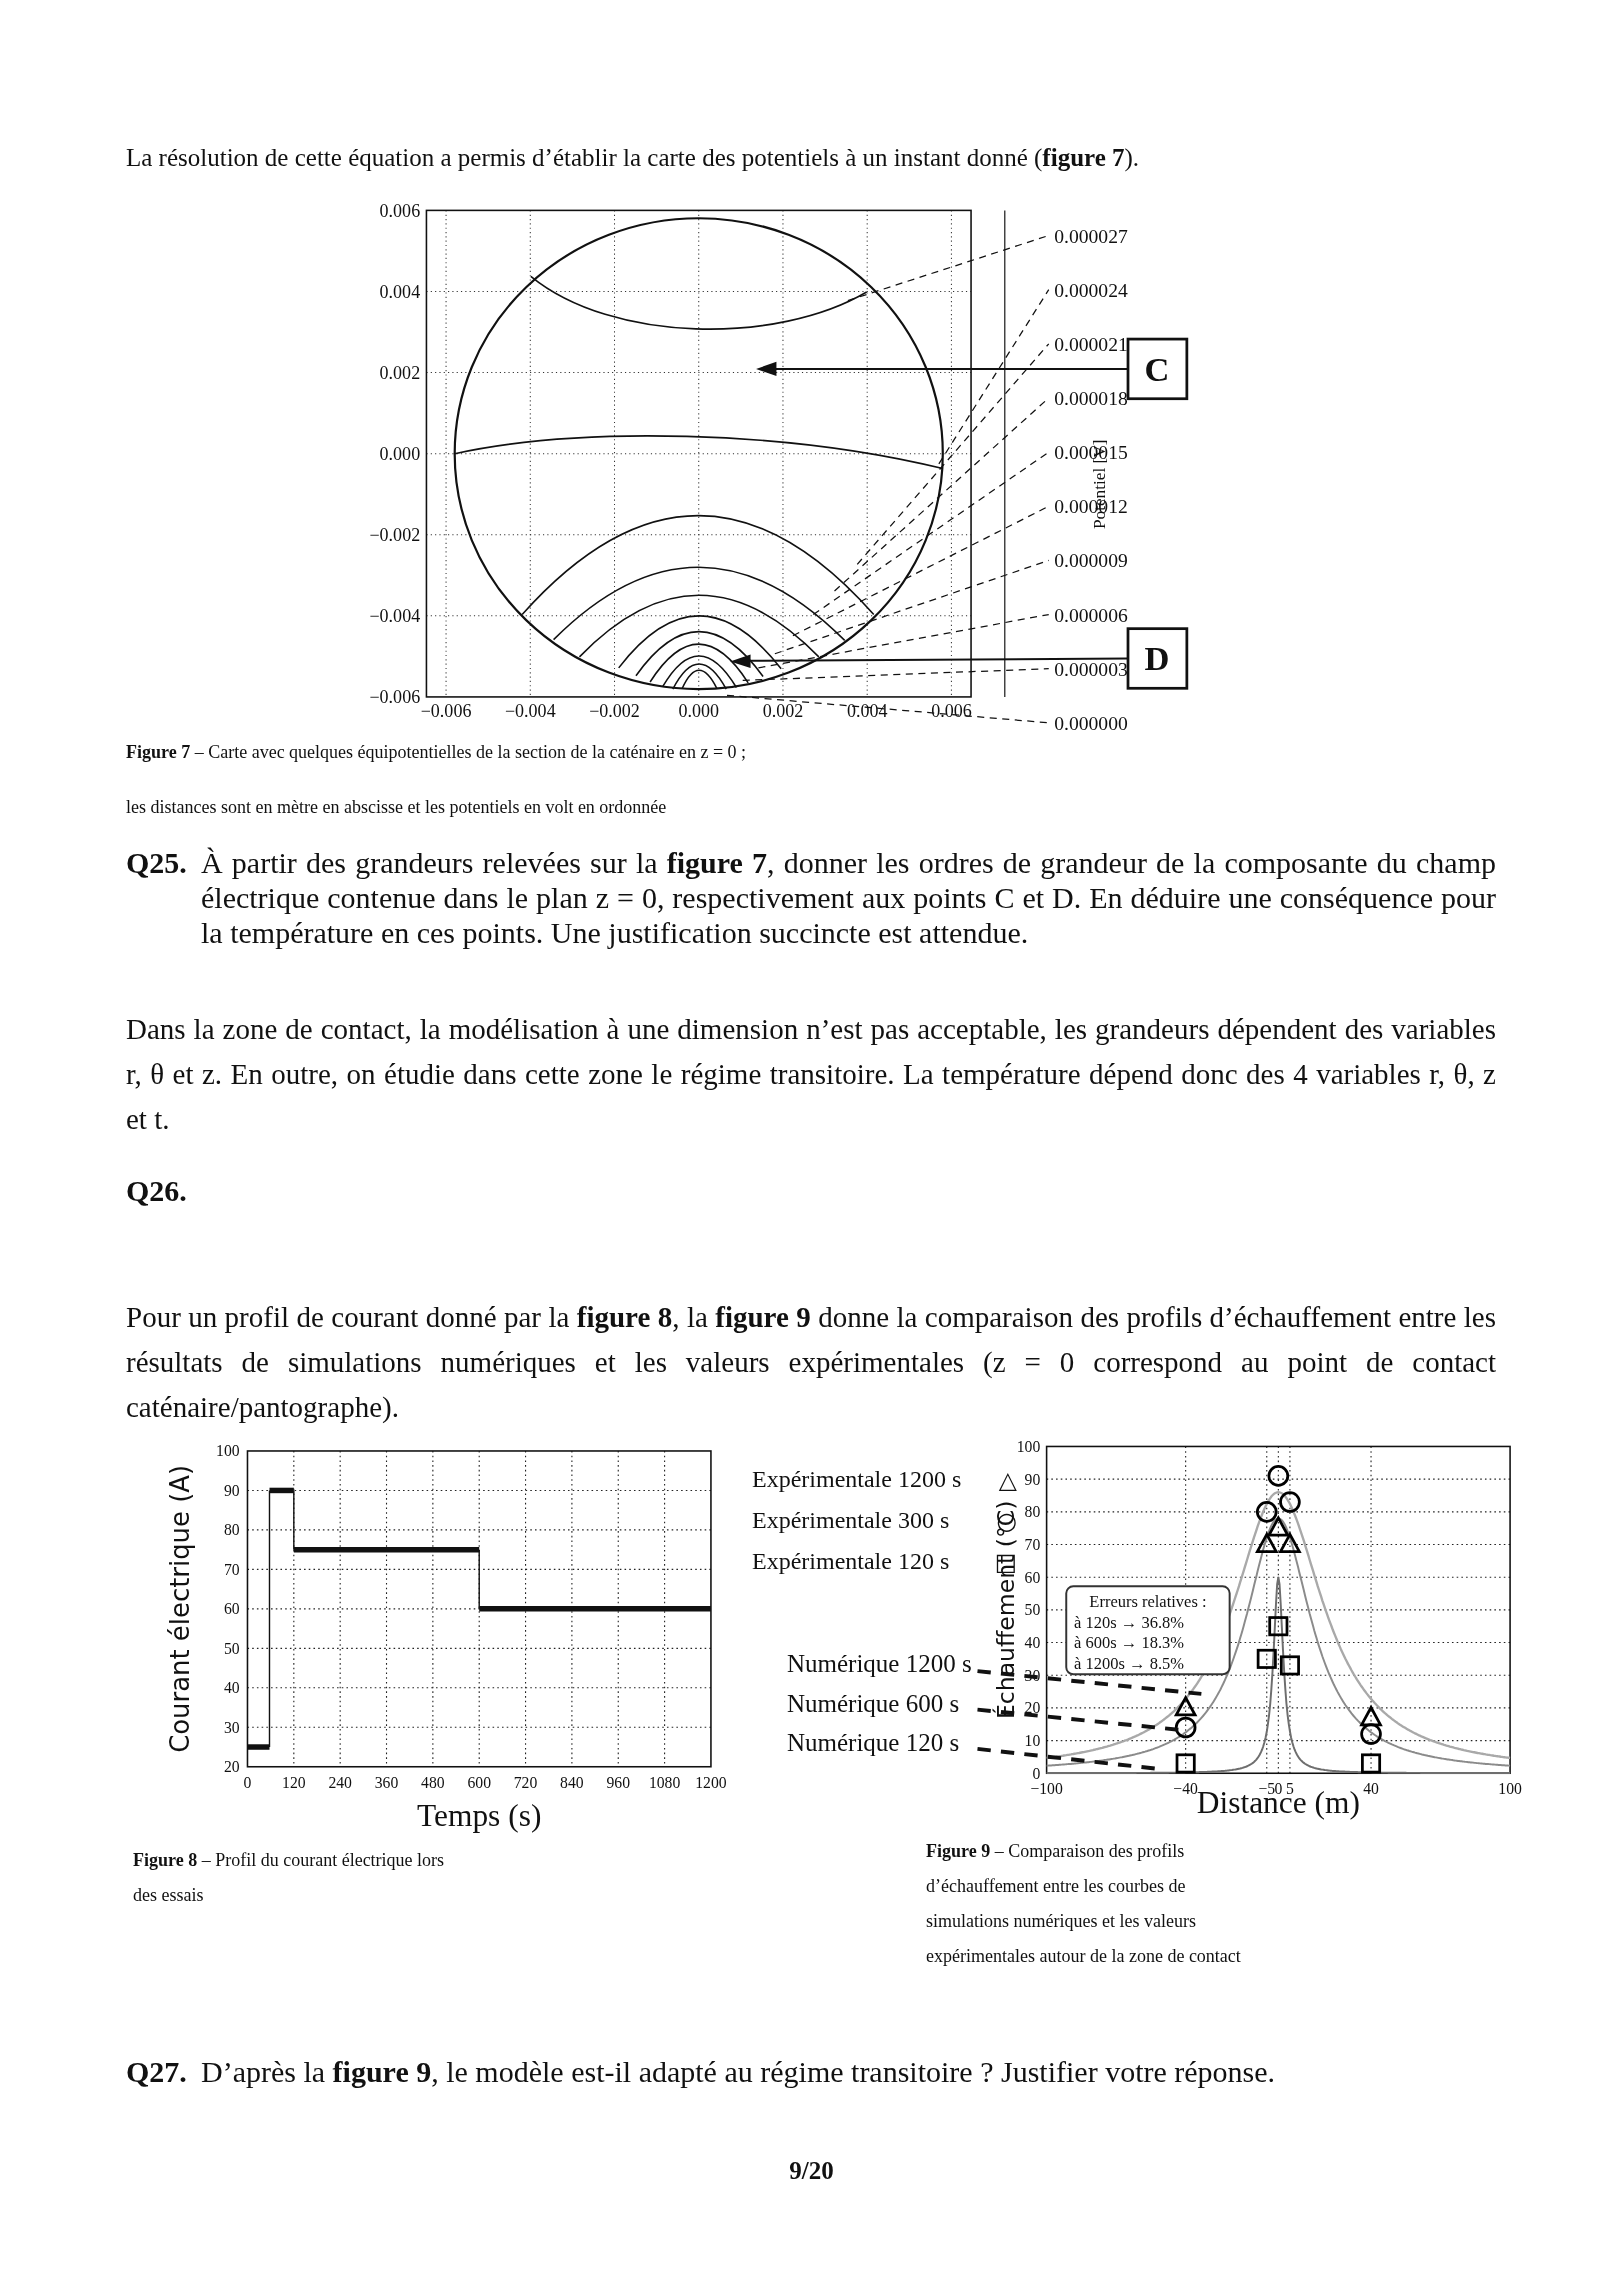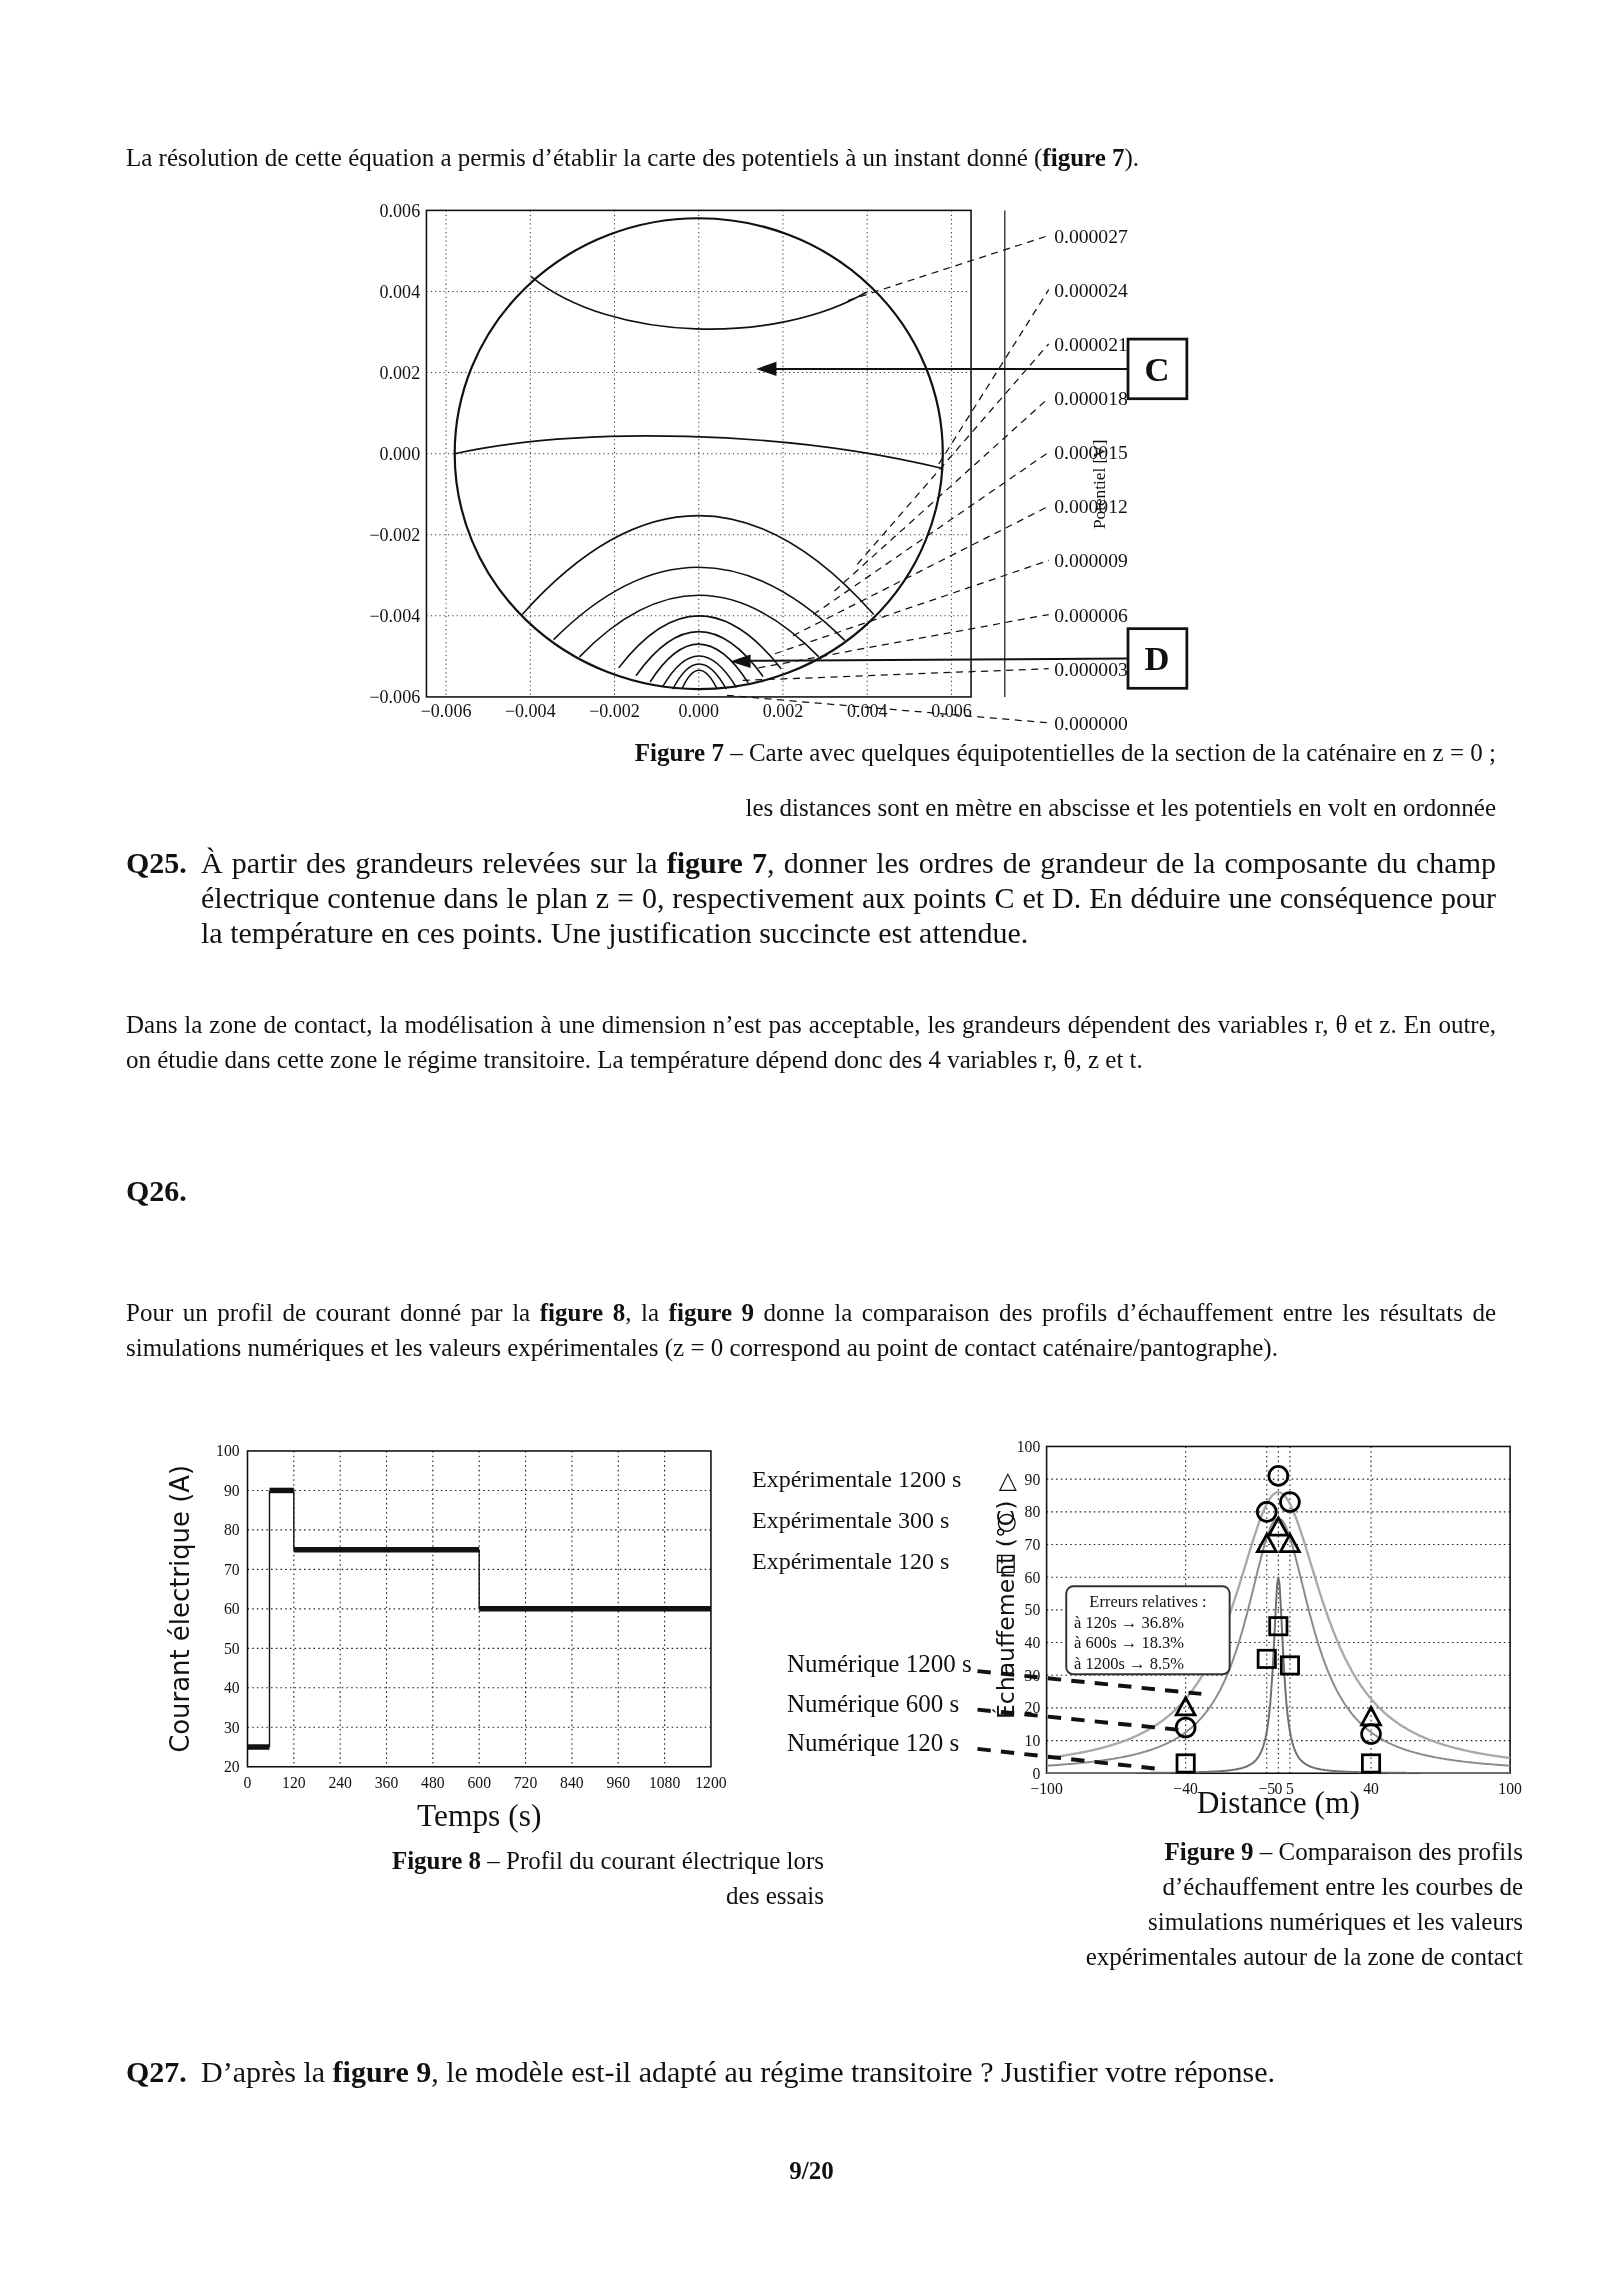--- a/index.html
+++ b/index.html
@@ -1,23 +1,23 @@
 <!DOCTYPE html>
 <html style="font-size:12.6px"><head>
 <meta charset="utf-8">
 <style>
   html,body{margin:0;padding:0;}
   body{width:1623px;height:2295px;background:#ffffff;position:relative;
        font-family:"Liberation Serif",serif;color:#111;}
   .line{position:absolute;font-size:25px;line-height:35px;}
-  .para{position:absolute;font-size:25px;line-height:35px;text-align:justify;}
+  .para{position:absolute;font-size:29px;line-height:45px;text-align:justify;}
   .qblock{position:absolute;left:126px;width:1370px;box-sizing:border-box;
           padding-left:75px;font-size:30px;line-height:35px;text-align:justify;}
   .qlabel{position:absolute;left:0;top:0;font-weight:bold;}
-  .caption{position:absolute;font-size:25px;line-height:35px;text-align:right;}
+  .caption{position:absolute;font-size:18px;line-height:35px;text-align:left;}
   .pagenum{position:absolute;left:0;width:1623px;text-align:center;
            font-size:25px;font-weight:bold;}
   .legend-row{position:absolute;font-size:24px;display:flex;
               justify-content:space-between;align-items:flex-end;}
   .legend-marker{font-family:"DejaVu Sans",sans-serif;font-size:23.6px;line-height:23.6px;}
   svg{position:absolute;overflow:visible;}
   svg text{fill:#111;}
   .spine{fill:none;stroke:#111;stroke-width:2;}
   .spine2{stroke:#111;stroke-width:1.5;}
   .contour{fill:none;stroke:#111;stroke-width:2;}

